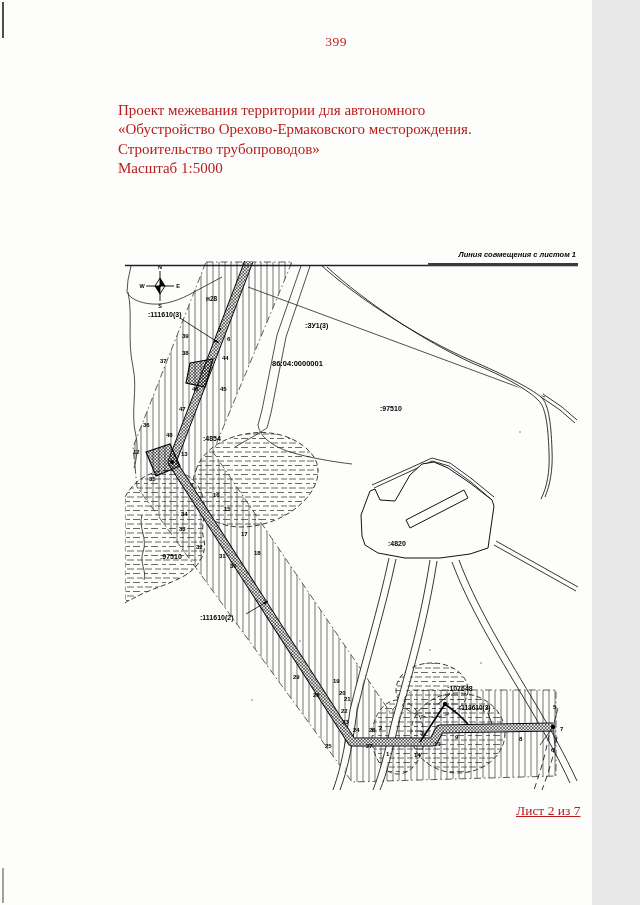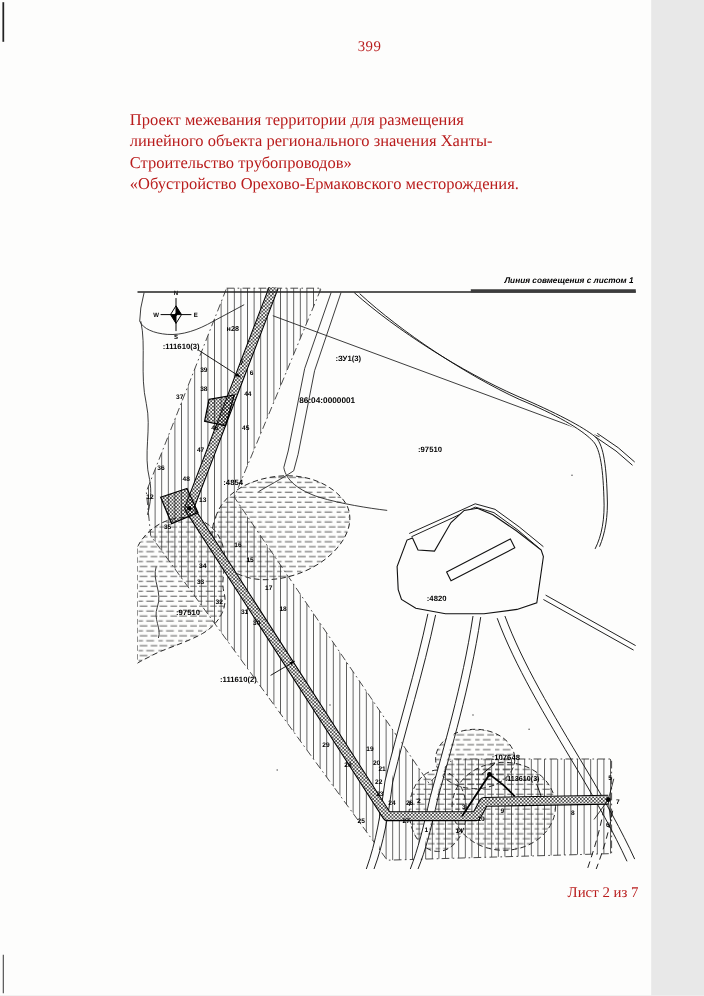--- a/index.html
+++ b/index.html
@@ -2,45 +2,45 @@
 <html><head>
 <meta charset="utf-8">
 <style>
   html,body{margin:0;padding:0;background:#e8e8e8;}
   .sheet{position:relative;width:592px;height:905px;background:#fdfdfc;overflow:hidden;
          font-family:"Liberation Serif",serif;color:#b91c1c;}
   .page-number{position:absolute;top:34px;left:0;width:672px;text-align:center;
                font-size:13.5px;letter-spacing:.5px;}
   .title-block{position:absolute;left:118px;top:101px;font-size:15px;line-height:19.4px;
                white-space:nowrap;}
-  .sheet-label{position:absolute;left:516px;top:803px;font-size:13.5px;}
+  .sheet-label{position:absolute;left:516px;top:803px;font-size:13.5px;text-decoration:underline;}
   svg.mapsvg{position:absolute;left:0;top:0;}
   .map-label{font:bold 7px "Liberation Sans",sans-serif;fill:#000;}
   .map-label-lg{font:bold 7.5px "Liberation Sans",sans-serif;fill:#000;}
   .map-label-sm{font:bold 6.5px "Liberation Sans",sans-serif;fill:#000;}
   .match-label{font:italic bold 7.5px "Liberation Sans",sans-serif;fill:#000;}
   .compass-letter{font:bold 5.5px "Liberation Sans",sans-serif;fill:#000;text-anchor:middle;}
   .vnum{font:bold 6px "Liberation Sans",sans-serif;fill:#000;}
   .thinline{stroke:#222;stroke-width:.8;fill:none;}
   .roadline{stroke:#111;stroke-width:.85;fill:none;}
   .roadcase{stroke:#fdfdfc;stroke-width:5.5;fill:none;stroke-linecap:round;}
   .leader{stroke:#000;stroke-width:.8;fill:none;}
 </style>
 </head>
 <body>
 
 <div class="sheet">
 
   <div class="page-number">399</div>
 
   <div class="title-block">
-    <div>Проект межевания территории для размещения</div>
-    <div>линейного объекта регионального значения Ханты-</div>
+    <div>Проект межевания территории для автономного</div>
+    <div>«Обустройство Орехово-Ермаковского месторождения.</div>
     <div>Строительство трубопроводов»</div>
-    <div>«Обустройство Орехово-Ермаковского месторождения.</div>
+    <div>Масштаб 1:5000</div>
   </div>
 
   <svg class="mapsvg" width="640" height="905" viewBox="0 0 640 905">
     <defs>
       <clipPath id="mapclip">
           <rect x="125" y="261" width="453" height="531"></rect>
         </clipPath>
       <pattern id="vhatch" width="6" height="6" patternUnits="userSpaceOnUse">
         <line x1="3" y1="0" x2="3" y2="6" stroke="#3a3a3a" stroke-width="0.7"></line>
       </pattern>

